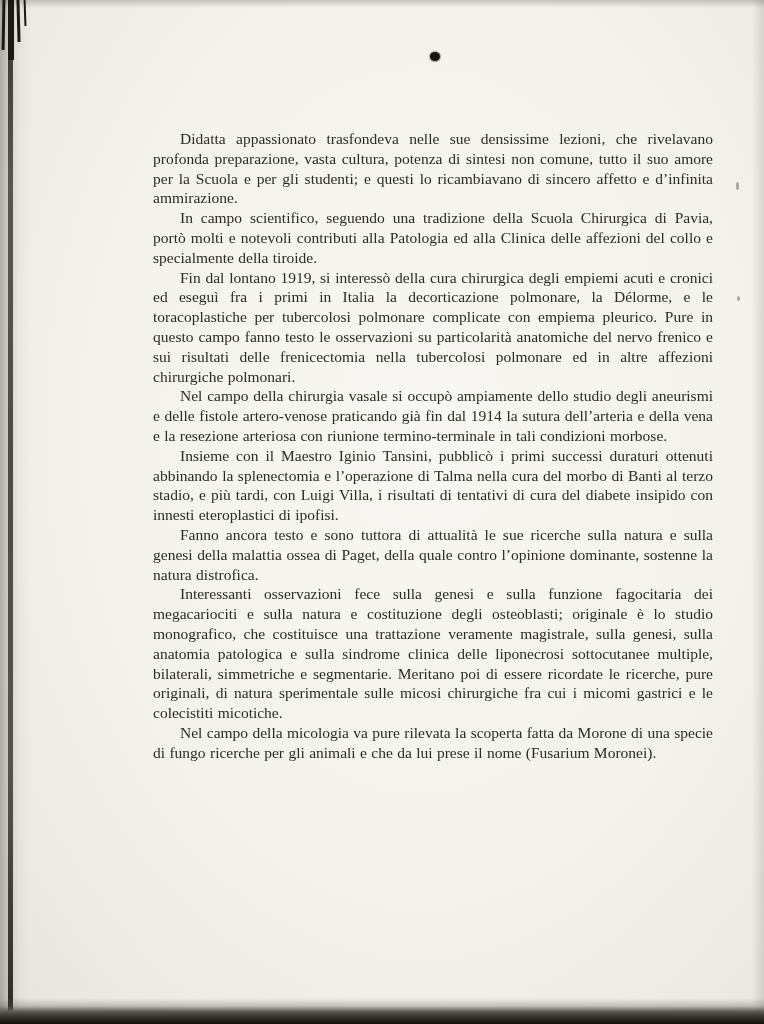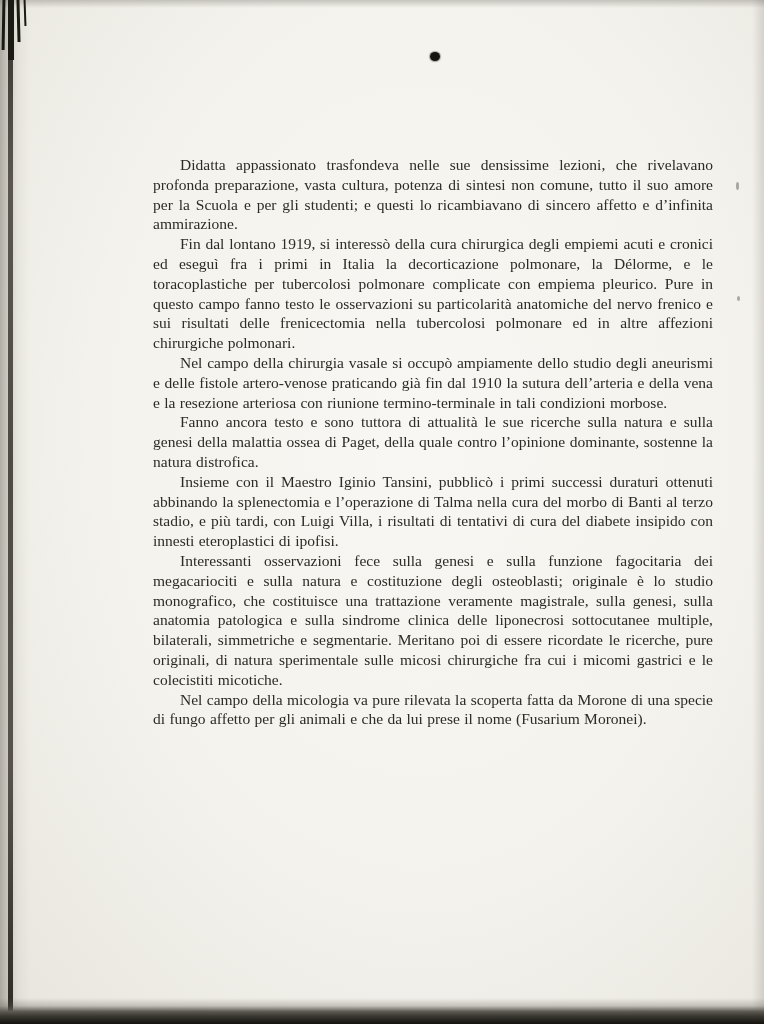--- a/index.html
+++ b/index.html
@@ -86,21 +86,21 @@
     top: 84px;
     width: 560px;
     color: #2e2a25;
   }
   .page-number {
     text-align: center;
     font-size: 17px;
     letter-spacing: 1.5px;
     color: #36322c;
   }
-  .text-block { margin-top: 71px; }
+  .text-block { margin-top: 45px; }
   .text-block p {
     margin: 0;
     text-indent: 27px;
     text-align: justify;
     font-size: 15.5px;
     line-height: 19.8px;
     word-spacing: 0.5px;
   }
 </style>
 </head>
@@ -119,23 +119,24 @@
       <i></i>
   </div>
 
   <div class="ink-dot"></div>
   <div class="speck s1"></div>
   <div class="speck s2"></div>
 
   <div class="content">
     <div class="text-block">
       <p>Didatta appassionato trasfondeva nelle sue densissime lezioni, che rivelavano profonda preparazione, vasta cultura, potenza di sintesi non comune, tutto il suo amore per la Scuola e per gli studenti; e questi lo ricambiavano di sincero affetto e d’infinita ammirazione.</p>
+      <p>In campo scientifico, seguendo una tradizione della Scuola Chirurgica di Pavia, portò molti e notevoli contributi alla Patologia ed alla Clinica delle affezioni del collo e specialmente della tiroide.</p>
       <p>Fin dal lontano 1919, si interessò della cura chirurgica degli empiemi acuti e cronici ed eseguì fra i primi in Italia la decorticazione polmonare, la Délorme, e le toracoplastiche per tubercolosi polmonare complicate con empiema pleurico. Pure in questo campo fanno testo le osservazioni su particolarità anatomiche del nervo frenico e sui risultati delle frenicectomia nella tubercolosi polmonare ed in altre affezioni chirurgiche polmonari.</p>
-      <p>Nel campo della chirurgia vasale si occupò ampiamente dello studio degli aneurismi e delle fistole artero-venose praticando già fin dal 1910 la sutura dell’arteria e della vena e la resezione arteriosa con riunione termino-terminale in tali condizioni morbose.</p>
+      <p>Nel campo della chirurgia vasale si occupò ampiamente dello studio degli aneurismi e delle fistole artero-venose praticando già fin dal 1914 la sutura dell’arteria e della vena e la resezione arteriosa con riunione termino-terminale in tali condizioni morbose.</p>
+      <p>Insieme con il Maestro Iginio Tansini, pubblicò i primi successi duraturi ottenuti abbinando la splenectomia e l’operazione di Talma nella cura del morbo di Banti al terzo stadio, e più tardi, con Luigi Villa, i risultati di tentativi di cura del diabete insipido con innesti eteroplastici di ipofisi.</p>
       <p>Fanno ancora testo e sono tuttora di attualità le sue ricerche sulla natura e sulla genesi della malattia ossea di Paget, della quale contro l’opinione dominante, sostenne la natura distrofica.</p>
-      <p>Insieme con il Maestro Iginio Tansini, pubblicò i primi successi duraturi ottenuti abbinando la splenectomia e l’operazione di Talma nella cura del morbo di Banti al terzo stadio, e più tardi, con Luigi Villa, i risultati di tentativi di cura del diabete insipido con innesti eteroplastici di ipofisi.</p>
       <p>Interessanti osservazioni fece sulla genesi e sulla funzione fagocitaria dei megacariociti e sulla natura e costituzione degli osteoblasti; originale è lo studio monografico, che costituisce una trattazione veramente magistrale, sulla genesi, sulla anatomia patologica e sulla sindrome clinica delle liponecrosi sottocutanee multiple, bilaterali, simmetriche e segmentarie. Meritano poi di essere ricordate le ricerche, pure originali, di natura sperimentale sulle micosi chirurgiche fra cui i micomi gastrici e le colecistiti micotiche.</p>
-      <p>Nel campo della micologia va pure rilevata la scoperta fatta da Morone di una specie di fungo affetto per gli animali e che da lui prese il nome (Fusarium Moronei).</p>
+      <p>Nel campo della micologia va pure rilevata la scoperta fatta da Morone di una specie di fungo ricerche per gli animali e che da lui prese il nome (Fusarium Moronei).</p>
     </div>
   </div>
 
   <div class="bottom-edge"></div>
 </div>
 
 </body></html>

